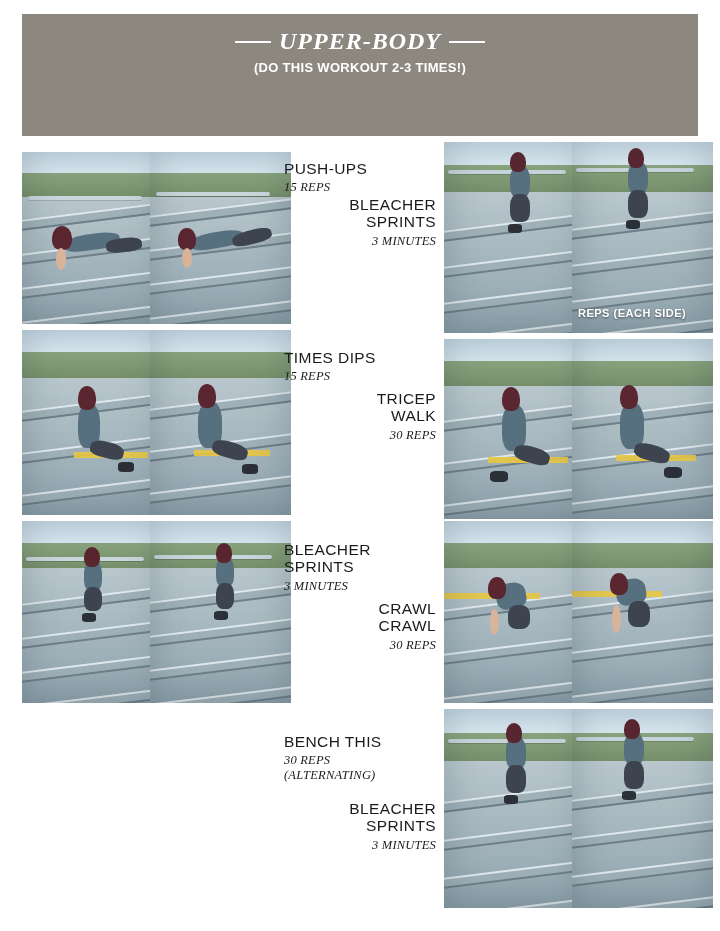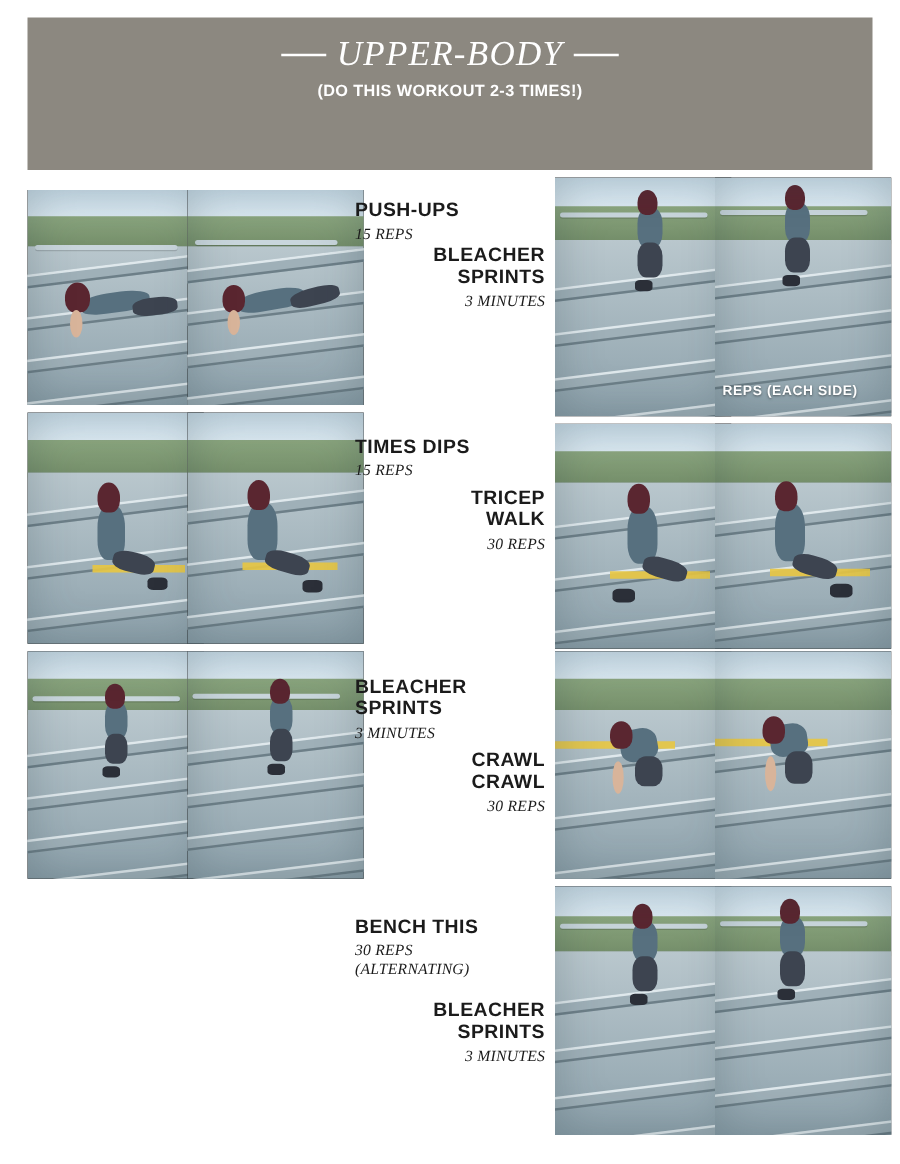--- a/index.html
+++ b/index.html
@@ -48,22 +48,22 @@
   }
   .rule {
     height: 2px;
     background: #ffffff;
     width: 36px;
     margin: 0 8px;
   }
   .sub-title {
     font-family: "Liberation Serif", serif;
     font-style: italic;
-    font-weight: normal;
-    font-size: 28px;
+    font-weight: bold;
+    font-size: 24px;
     letter-spacing: 1px;
   }
   .main-title {
     font-family: "Liberation Sans", sans-serif;
     font-weight: bold;
     font-size: 41px;
     letter-spacing: 2px;
     margin-top: 2px;
     line-height: 1.05;
   }
@@ -71,21 +71,21 @@
     font-size: 13px;
     font-weight: bold;
     letter-spacing: 0.3px;
     margin-top: 5px;
   }
 
   
   .photo {
     position: absolute;
     overflow: hidden;
-    background: #000000;
+    background: #ef4444;
     padding-left: 15px;
   }
   .photo .sky {
     position: absolute;
     left: 0; right: 0; top: 0;
     height: 26%;
     background: linear-gradient(#cfe2ee, #e7f0f5);
   }
   .photo .trees {
     position: absolute;
@@ -162,21 +162,21 @@
     letter-spacing: 1.1px;
     text-shadow: 0 1px 2px rgba(0,0,0,.55);
   }
 
   
   .label {
     position: absolute;
     color: #1b1b1b;
   }
   .label .name {
-    font-weight: bold;
+    font-weight: normal;
     font-size: 15.5px;
     letter-spacing: .4px;
     line-height: 1.12;
   }
   .label .reps {
     font-family: "Liberation Serif", serif;
     font-style: italic;
     font-size: 12.5px;
     margin-top: 3px;
     letter-spacing: .2px;

